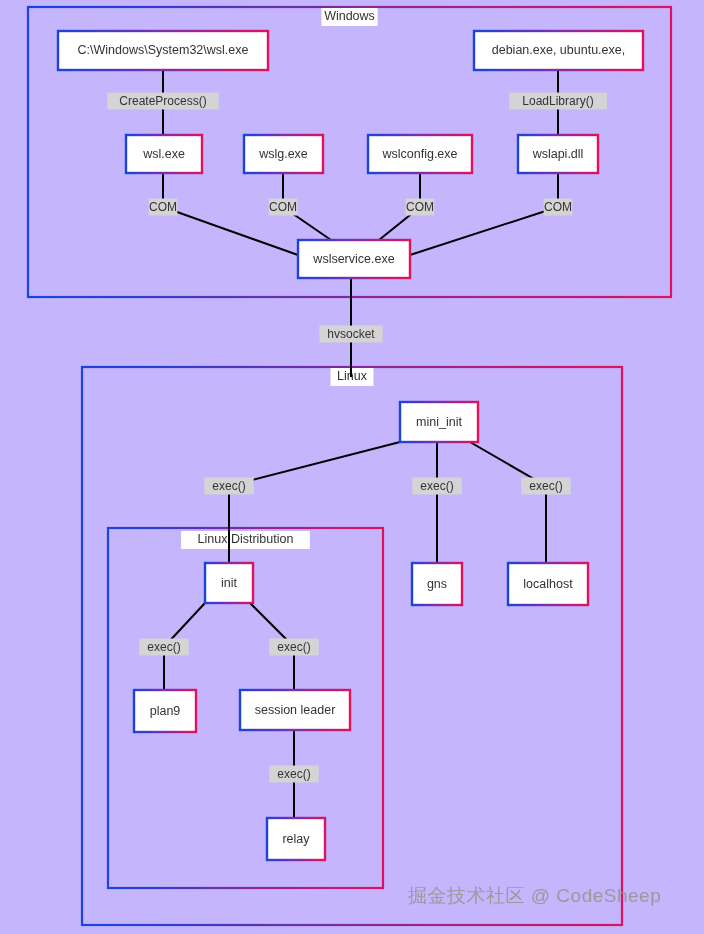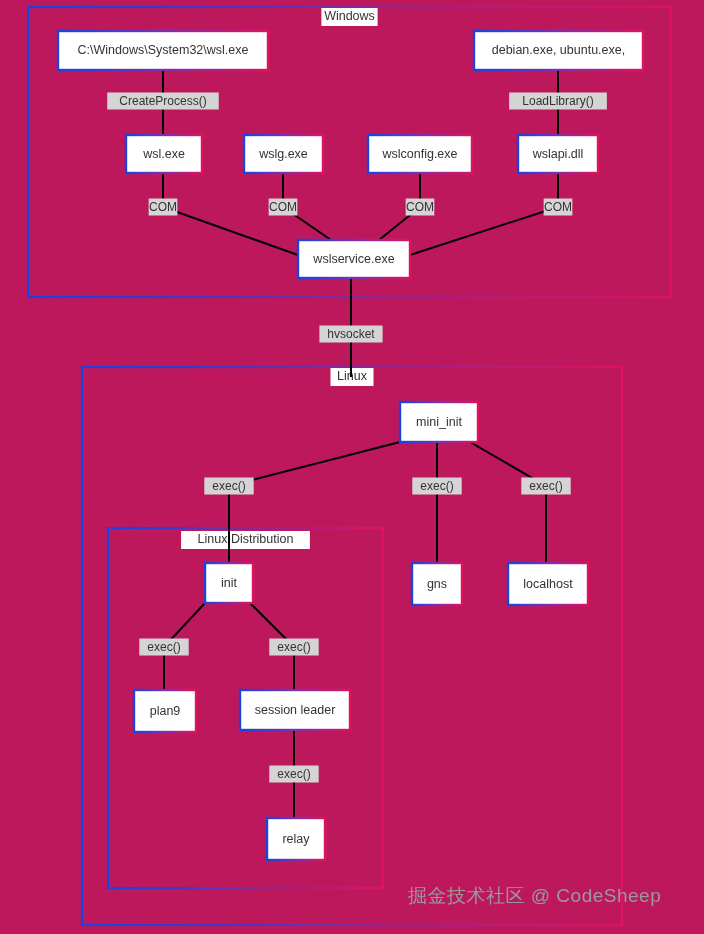--- a/index.html
+++ b/index.html
@@ -10,21 +10,21 @@
   body {
     width: 704px;
     height: 934px;
     font-family: "Liberation Sans", sans-serif;
     overflow: hidden;
   }
   #diagram-root {
     position: relative;
     width: 704px;
     height: 934px;
-    background: #be185d;
+    background: #c4b5fd;
   }
   svg#diagram-svg {
     position: absolute;
     left: 0;
     top: 0;
     width: 704px;
     height: 934px;
   }
   .node-text {
     font-family: "Liberation Sans", sans-serif;

